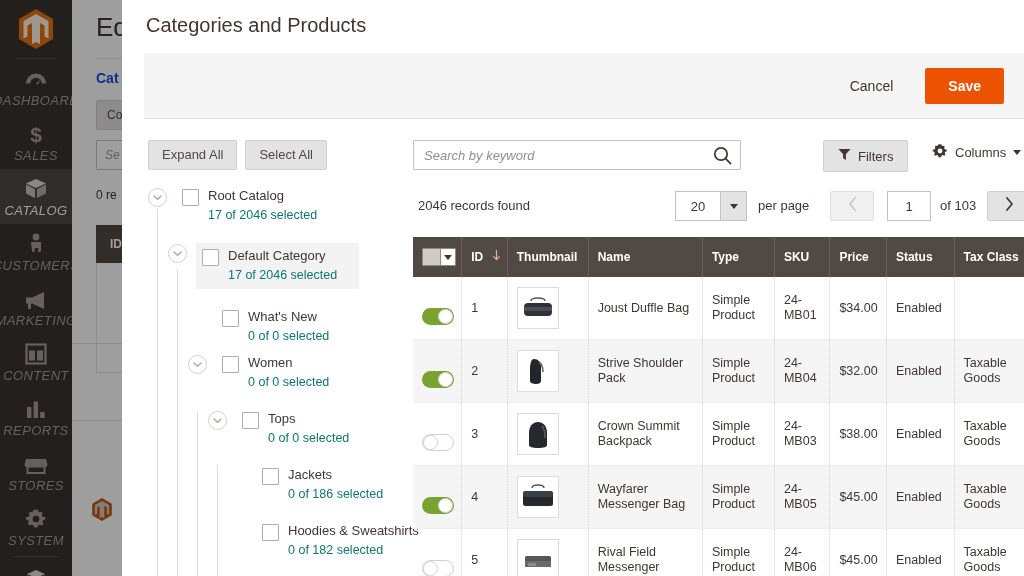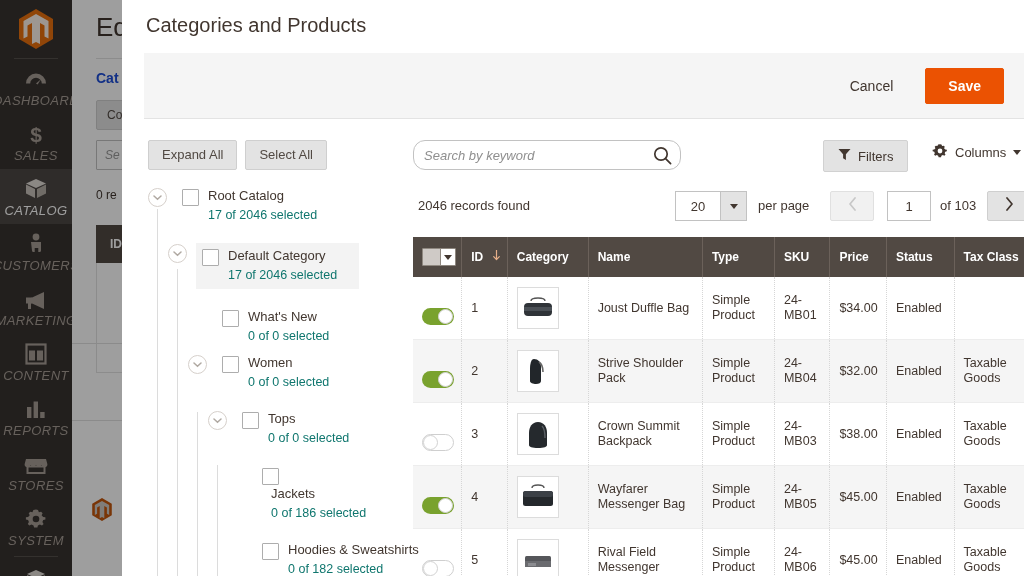--- a/index.html
+++ b/index.html
@@ -123,22 +123,22 @@
   .tlabelwrap { padding-left:9px; }
   .tlabel { font-size:13px; color:#41362f; line-height:17px; white-space:nowrap; }
   .tcount { font-size:12.5px; color:#0f766e; line-height:17px; margin-top:3px; white-space:nowrap; }
   .node-hl { background:#f3f3f3; padding:4px 22px 5px 6px; margin-left:-6px; }
   .vline { position:absolute; width:1px; background:#dcdcdc; }
 
   
   .gridcol { position:absolute; left:413px; top:140px; width:611px; }
   .searchrow { display:flex; align-items:center; }
   .searchbox {
-    position:relative; width:268px; height:30px;
-    border:1px solid #c2c2c2; background:#fff; border-radius:12px;
+    position:relative; width:328px; height:30px;
+    border:1px solid #c2c2c2; background:#fff; border-radius:1px;
   }
   .searchbox input {
     width:100%; height:100%; border:0; outline:0; background:transparent;
     padding:0 34px 0 10px; font-size:13px; font-style:italic; color:#41362f;
     font-family:inherit;
   }
   .searchbox input::placeholder { color:#8f8f8f; font-style:italic; }
   .search-icon { position:absolute; right:8px; top:5px; }
   .filters-btn {
     position:absolute; left:410px; top:0px;
@@ -454,21 +454,21 @@
               </svg>
           </span>
           <span style="width:15px;"></span>
           <span class="cbox"></span>
           <span class="tlabelwrap">
             <div class="tlabel">Tops</div>
             <div class="tcount">0 of 0 selected</div>
           </span>
         </div>
 
-        <div class="tnode" style="margin-left:114px; margin-bottom:19px;flex-direction:column;">
+        <div class="tnode" style="margin-left:114px; margin-bottom:19px;">
           <span class="cbox"></span>
           <span class="tlabelwrap">
             <div class="tlabel">Jackets</div>
             <div class="tcount">0 of 186 selected</div>
           </span>
         </div>
 
         <div class="tnode" style="margin-left:114px; margin-bottom:19px;">
           <span class="cbox"></span>
           <span class="tlabelwrap">
@@ -570,21 +570,21 @@
               </span>
             </th>
             <th>
               <span>ID</span>
               <span class="sort-arrow">
                 <svg width="7" height="11" viewBox="0 0 7 11">
                     <path d="M3.5 0v9M0.7 6.6L3.5 9.6 6.3 6.6" fill="none" stroke="#e8b08a" stroke-width="1.2" stroke-linecap="round" stroke-linejoin="round"></path>
                   </svg>
               </span>
             </th>
-            <th>Category</th>
+            <th>Thumbnail</th>
             <th>Name</th>
             <th>Type</th>
             <th>SKU</th>
             <th>Price</th>
             <th>Status</th>
             <th>Tax Class</th>
           </tr>
         </thead>
         <tbody>
 

